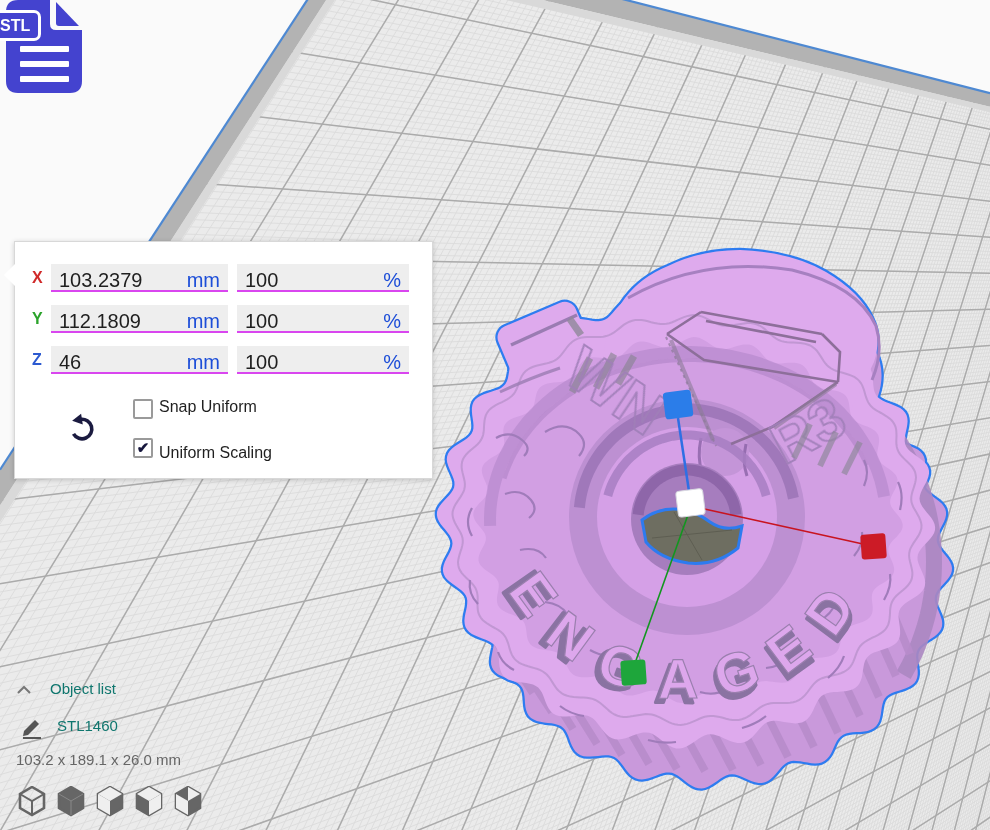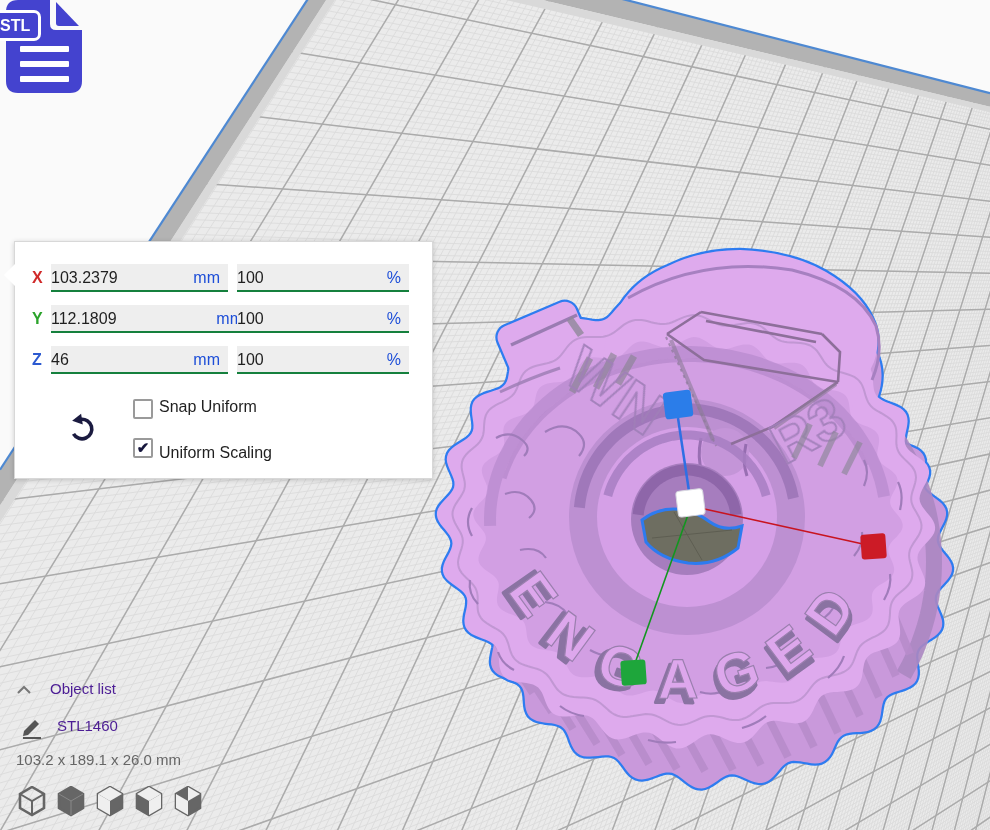--- a/index.html
+++ b/index.html
@@ -2,27 +2,27 @@
 <html><head><meta charset="utf-8">
 <style>
  html,body{margin:0;padding:0;width:990px;height:830px;overflow:hidden;
    font-family:"Liberation Sans", sans-serif;background:#fbfbfb;position:relative}
  #scene{position:absolute;left:0;top:0}
  #panel{position:absolute;left:14px;top:241px;width:417px;height:236px;background:#fff;
    border:1px solid #d8d8d8;box-shadow:0 1px 5px rgba(0,0,0,.18)}
  #ptri{position:absolute;left:-11px;top:22px;width:0;height:0;border-top:11px solid transparent;
    border-bottom:11px solid transparent;border-right:11px solid #fff}
  .axis{position:absolute;font-size:16px;font-weight:bold}
- .ibox{position:absolute;height:28px;background:#eee;border-bottom:2px solid #15803d;
-   box-sizing:border-box;padding:5px 8px 0 0;font-size:16px;color:#1f1f1f}
+ .ibox{position:absolute;height:28px;background:#eee;border-bottom:2px solid #d946ef;
+   box-sizing:border-box;padding:5px 8px 0 8px;font-size:20px;color:#1f1f1f}
  .ibox .unit{float:right;color:#1d4ed8}
  .cb{position:absolute;width:16px;height:16px;background:#fff;border:2px solid #9a9a9a;
    border-radius:2px;font-size:15px;font-weight:bold;color:#16163c;text-align:center;line-height:16px}
  .cblbl{position:absolute;font-size:16px;color:#1f1f1f}
- .olbl{position:absolute;font-size:15px;color:#4c1d95}
+ .olbl{position:absolute;font-size:15px;color:#0f766e}
 </style></head>
 <body>
 <div id="scene"><svg width="990" height="830" viewBox="0 0 990 830">
  <defs>
         <clipPath id="plateclip">
           <polygon points="353,-70 990.0,93.2 990,830 0,830 0.0,469.7"></polygon>
         </clipPath>
       </defs>
  <rect width="990" height="830" fill="#fafafa"></rect>
  <polygon points="353,-70 990.0,93.2 990,830 0,830 0.0,469.7" fill="#ebebeb"></polygon>
@@ -724,21 +724,21 @@
   <rect x="-5" y="13" width="43" height="25" rx="4" fill="#4443cf"></rect>
   <text x="0" y="31" font-family="Liberation Sans, sans-serif" font-size="16" font-weight="bold" fill="#ffffff">STL</text>
 </svg>
 <div id="panel">
   <div id="ptri"></div>
   <div class="axis" style="left:17px;top:27px;color:#d02a2a">X</div>
   <div class="axis" style="left:17px;top:68px;color:#2ba32b">Y</div>
   <div class="axis" style="left:17px;top:109px;color:#2b59d0">Z</div>
   <div class="ibox" style="left:36px;top:22px;width:177px"><span class="val">103.2379</span><span class="unit">mm</span></div>
   <div class="ibox" style="left:222px;top:22px;width:172px"><span class="val">100</span><span class="unit">%</span></div>
-  <div class="ibox" style="left:36px;top:63px;width:200px"><span class="val">112.1809</span><span class="unit">mm</span></div>
+  <div class="ibox" style="left:36px;top:63px;width:177px"><span class="val">112.1809</span><span class="unit">mm</span></div>
   <div class="ibox" style="left:222px;top:63px;width:172px"><span class="val">100</span><span class="unit">%</span></div>
   <div class="ibox" style="left:36px;top:104px;width:177px"><span class="val">46</span><span class="unit">mm</span></div>
   <div class="ibox" style="left:222px;top:104px;width:172px"><span class="val">100</span><span class="unit">%</span></div>
   <svg style="position:absolute;left:40px;top:160px" width="56" height="56" viewBox="0 0 56 56">
     <path d="M 18.51 31.90 A 9.8 9.8 0 1 0 25.47 17.32" fill="none" stroke="#1b1b40" stroke-width="3.6"></path>
     <polygon points="17.1,18.7 26.1,11.7 27.8,22.5" fill="#1b1b40"></polygon>
   </svg>
   <div class="cb" style="left:118px;top:157px"></div>
   <div class="cblbl" style="left:144px;top:156px">Snap Uniform</div>
   <div class="cb" style="left:118px;top:196px"><span>✔</span></div>

